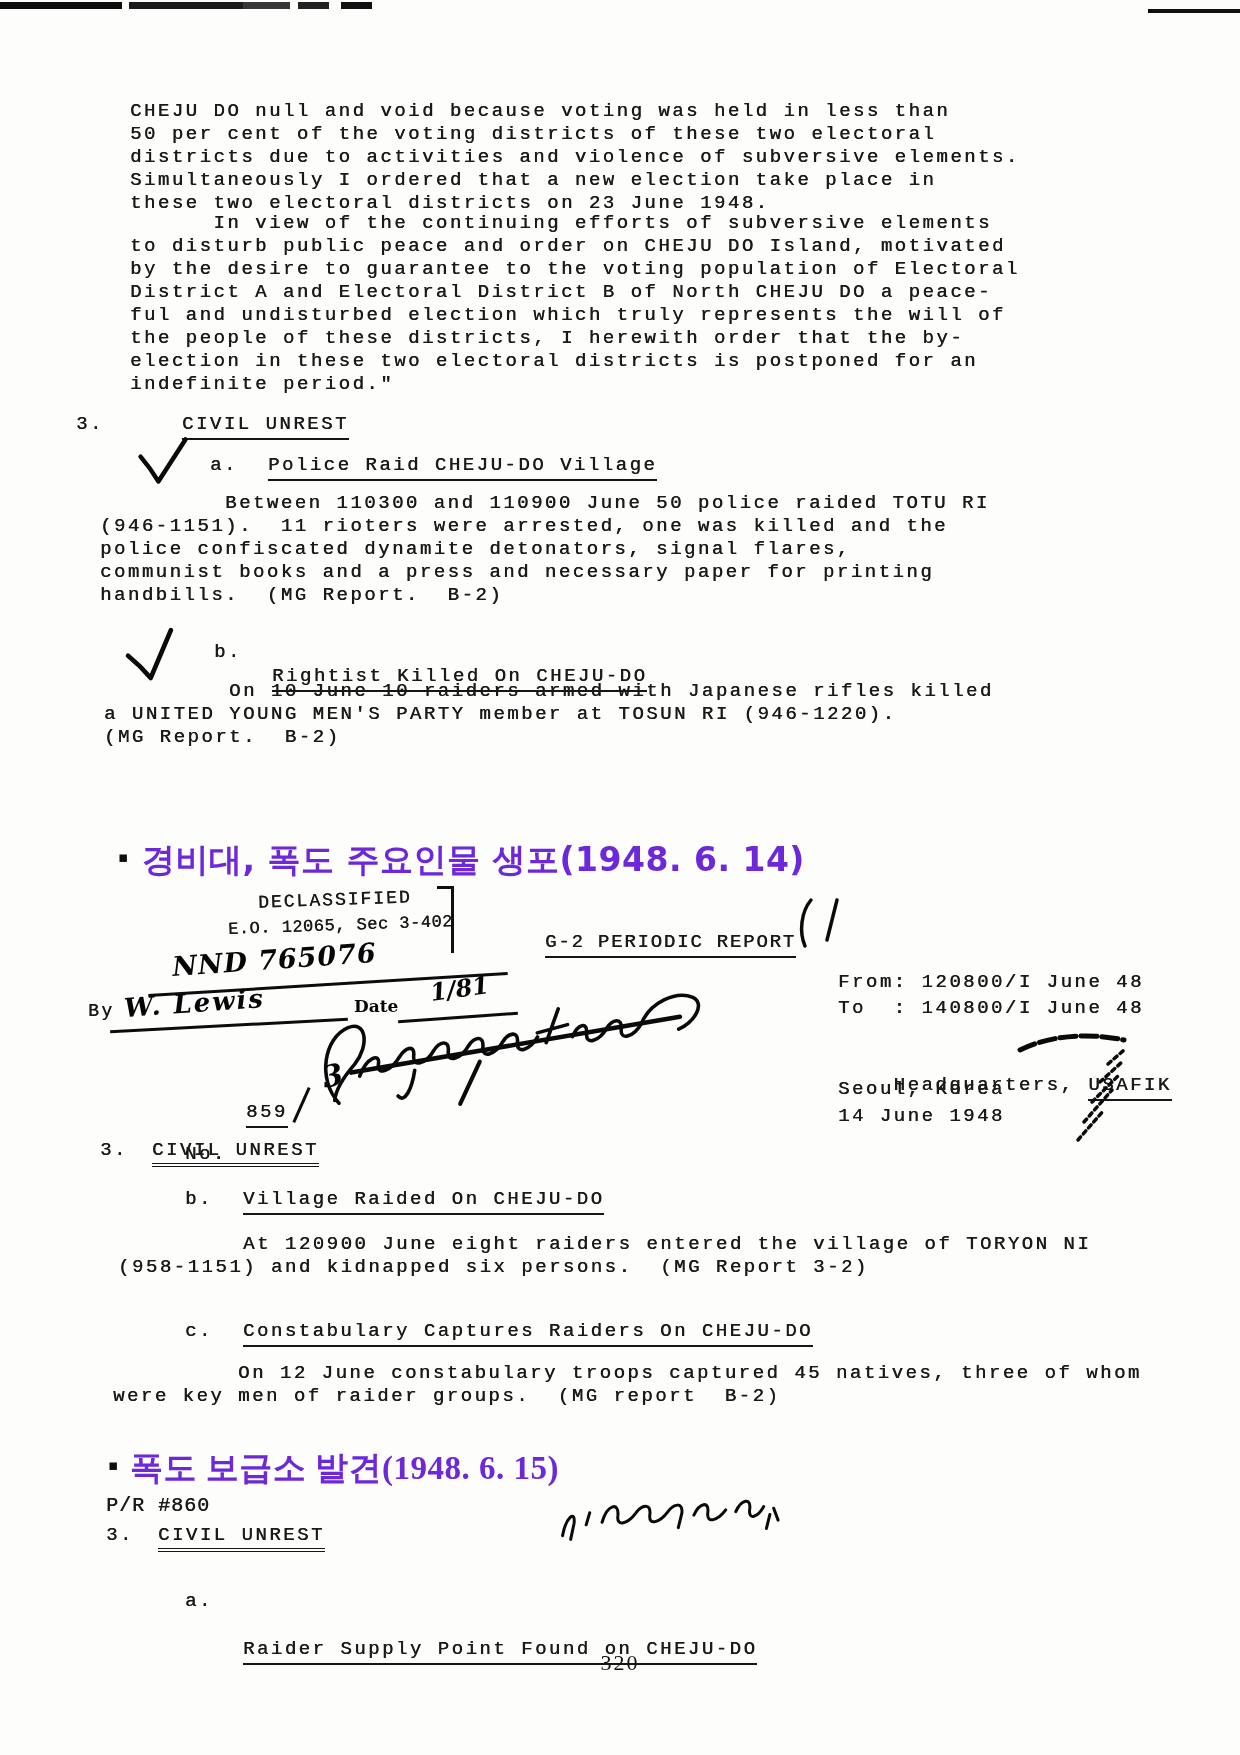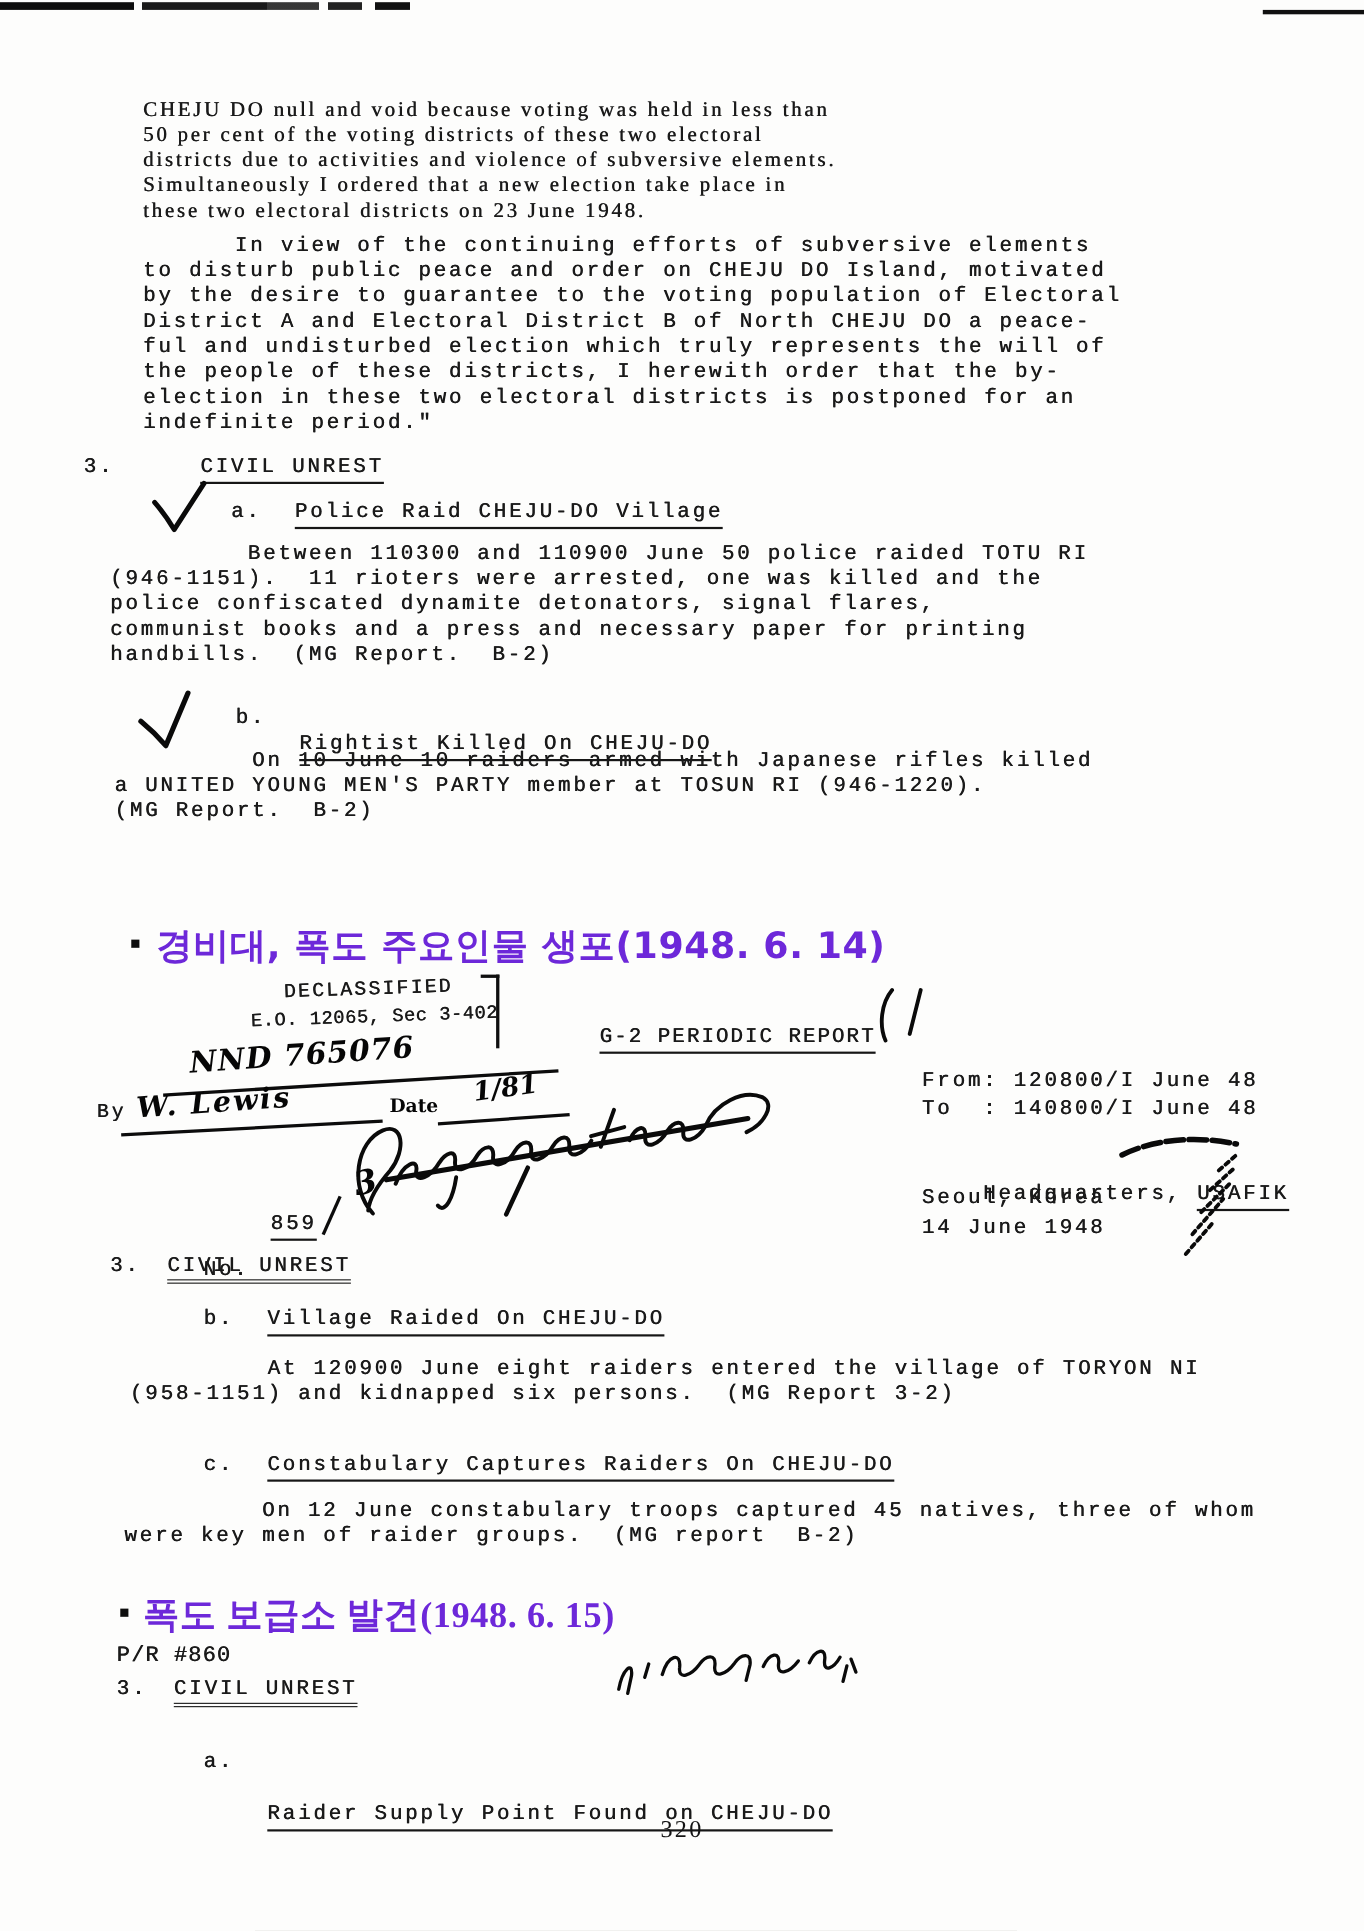--- a/index.html
+++ b/index.html
@@ -37,21 +37,21 @@
 </style>
 </head>
 <body>
 
 <div class="page">
 
   <div class="abs" style="left:0;top:2px;width:392px;height:7px;
               background:linear-gradient(90deg,#0d0d0d 0 31%,rgba(13,13,13,.0) 31% 33%,#1a1a1a 33% 62%,rgba(20,20,20,.85) 62% 74%,transparent 74% 76%,#222 76% 84%,transparent 84% 87%,#111 87% 95%,transparent 95%);"></div>
   <div class="abs" style="left:1148px;top:9px;width:92px;height:4px;background:#101010;"></div>
 
-  <div class="abs tw" style="left:130px;top:88px;font-family:Liberation Serif, serif;">CHEJU DO null and void because voting was held in less than
+  <div class="abs tw" style="left:130px;top:100px;">CHEJU DO null and void because voting was held in less than
 50 per cent of the voting districts of these two electoral
 districts due to activities and violence of subversive elements.
 Simultaneously I ordered that a new election take place in
 these two electoral districts on 23 June 1948.</div>
   <div class="abs tw" style="left:130px;top:212px;">      In view of the continuing efforts of subversive elements
 to disturb public peace and order on CHEJU DO Island, motivated
 by the desire to guarantee to the voting population of Electoral
 District A and Electoral District B of North CHEJU DO a peace-
 ful and undisturbed election which truly represents the will of
 the people of these districts, I herewith order that the by-

